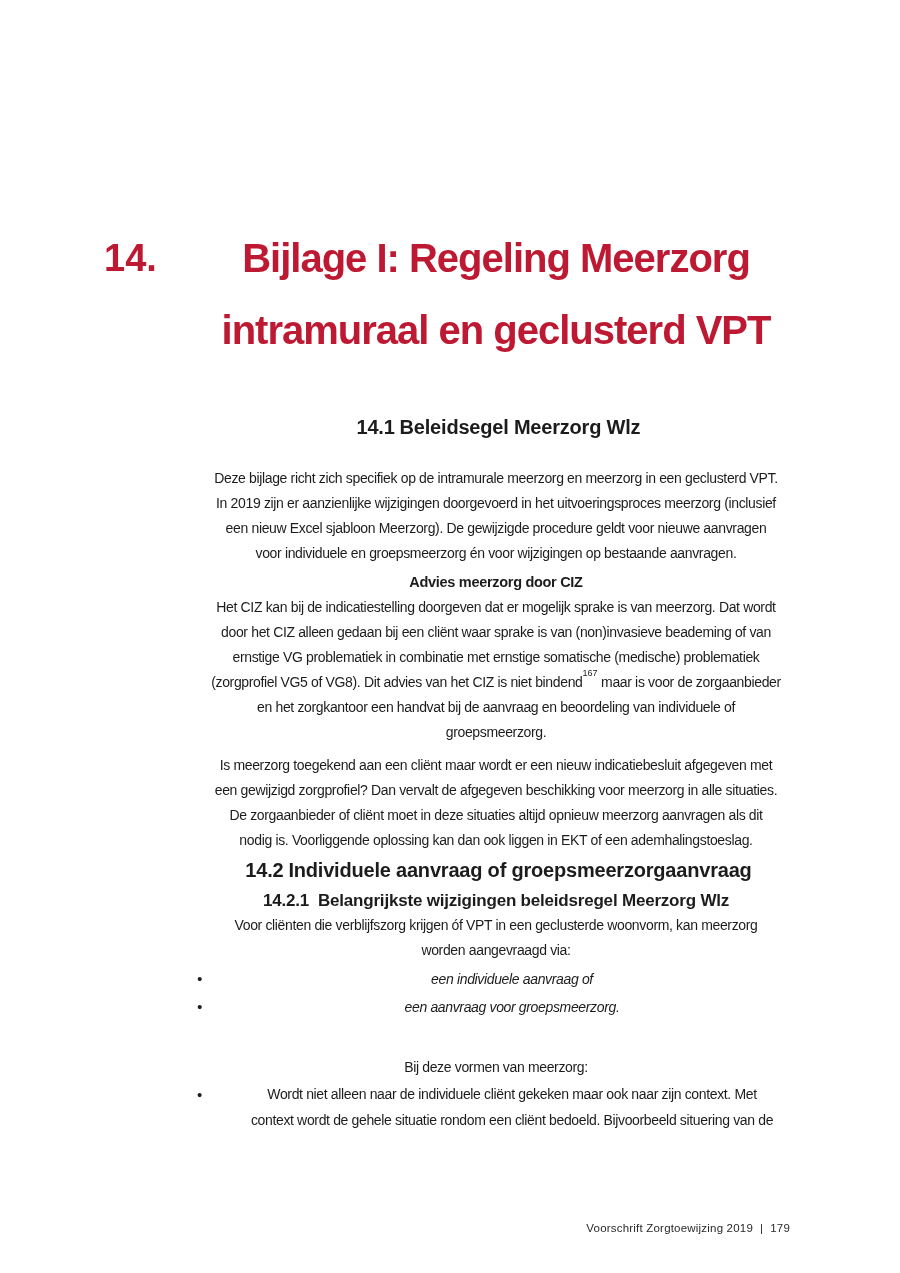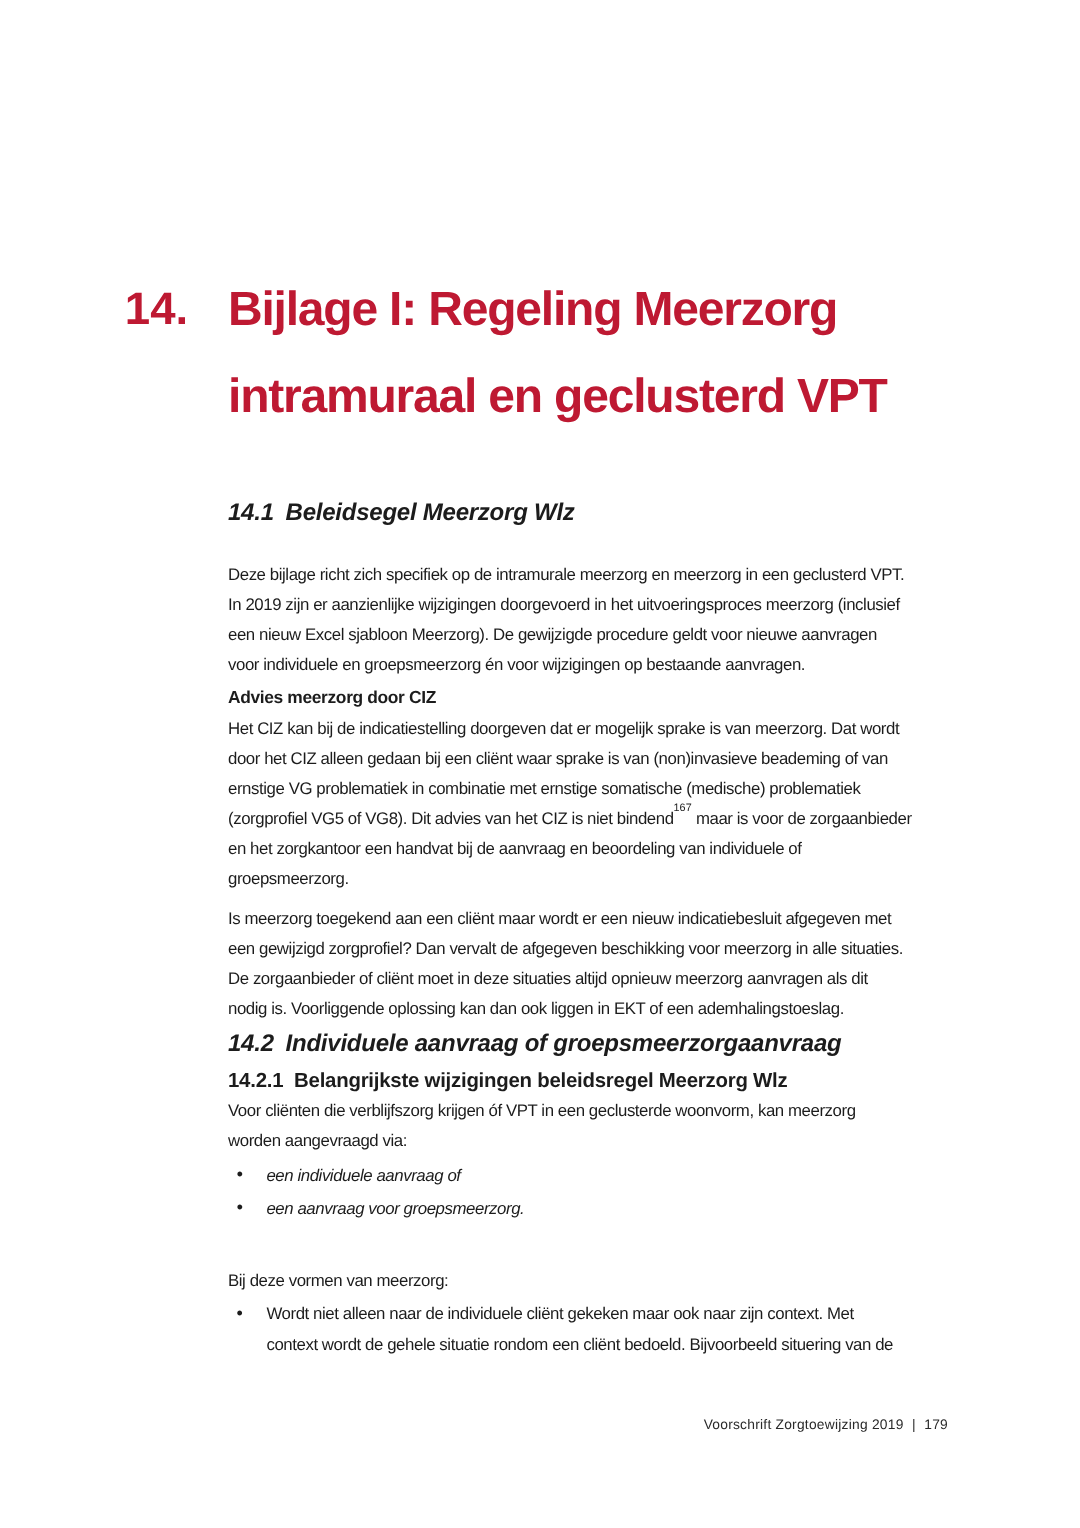--- a/index.html
+++ b/index.html
@@ -6,40 +6,40 @@
   html,body { background:#ffffff; }
   .page {
     position:relative;
     width:900px; height:1273px;
     background:#ffffff;
     font-family:"Liberation Sans", sans-serif;
     color:#1c1c1c;
     overflow:hidden;
   }
   .content {
-    position:absolute; left:190px; top:0; width:612px;
+    position:absolute; left:190px; top:0; width:612px;text-align:center;
   }
   
   .chapter-title {
     position:relative;
     margin-top:222px;
     font-size:40px; line-height:72px; font-weight:bold;
     letter-spacing:-1px;
     color:#be1932;
   }
   .chapter-num {
     position:absolute; left:-86px; top:0;
     font-size:38px; letter-spacing:0;
   }
   .title-line { white-space:pre; }
   
   .h2 {
     margin-top:46px;
     font-size:20px; line-height:30px; font-weight:bold;
-    letter-spacing:-0.2px; white-space:pre;font-style:italic;
+    letter-spacing:-0.2px; white-space:pre;
   }
   .h2 .h-num { display:inline-block; min-width:48px; }
   .h3 {
     margin-top:4px;
     font-size:17px; line-height:24px; font-weight:bold;
     letter-spacing:-0.2px; white-space:pre;
   }
   .h3 .h-num { display:inline-block; margin-right:9px; }
   
   .para { margin-top:0; }
@@ -68,21 +68,21 @@
   .dot::before { content:"\2022"; }
   ul.blist.multi li .line { line-height:25.5px; }
   ul.blist.multi li .dot { line-height:25.5px; }
   
   .footnote { position:absolute; left:190px; top:1140px; width:612px; }
   .footnote-rule { width:57px; border-top:1px solid #3a3a3a; margin-bottom:9px; }
   .footnote-line { font-size:11px; line-height:15px; letter-spacing:-0.2px; white-space:pre; color:#222; }
   .footnote-line sup.ref { font-size:8px; top:-3px; }
   
   .footer {
-    position:absolute; top:1182px; right:110px;
+    position:absolute; top:1222px; right:110px;
     font-size:11.5px; letter-spacing:0.2px; color:#2a2a2a;
     white-space:pre;
   }
   .footer .sep { margin:0 7px; }
 </style>
 </head>
 <body>
 
 <div class="page">
   <div class="content">

